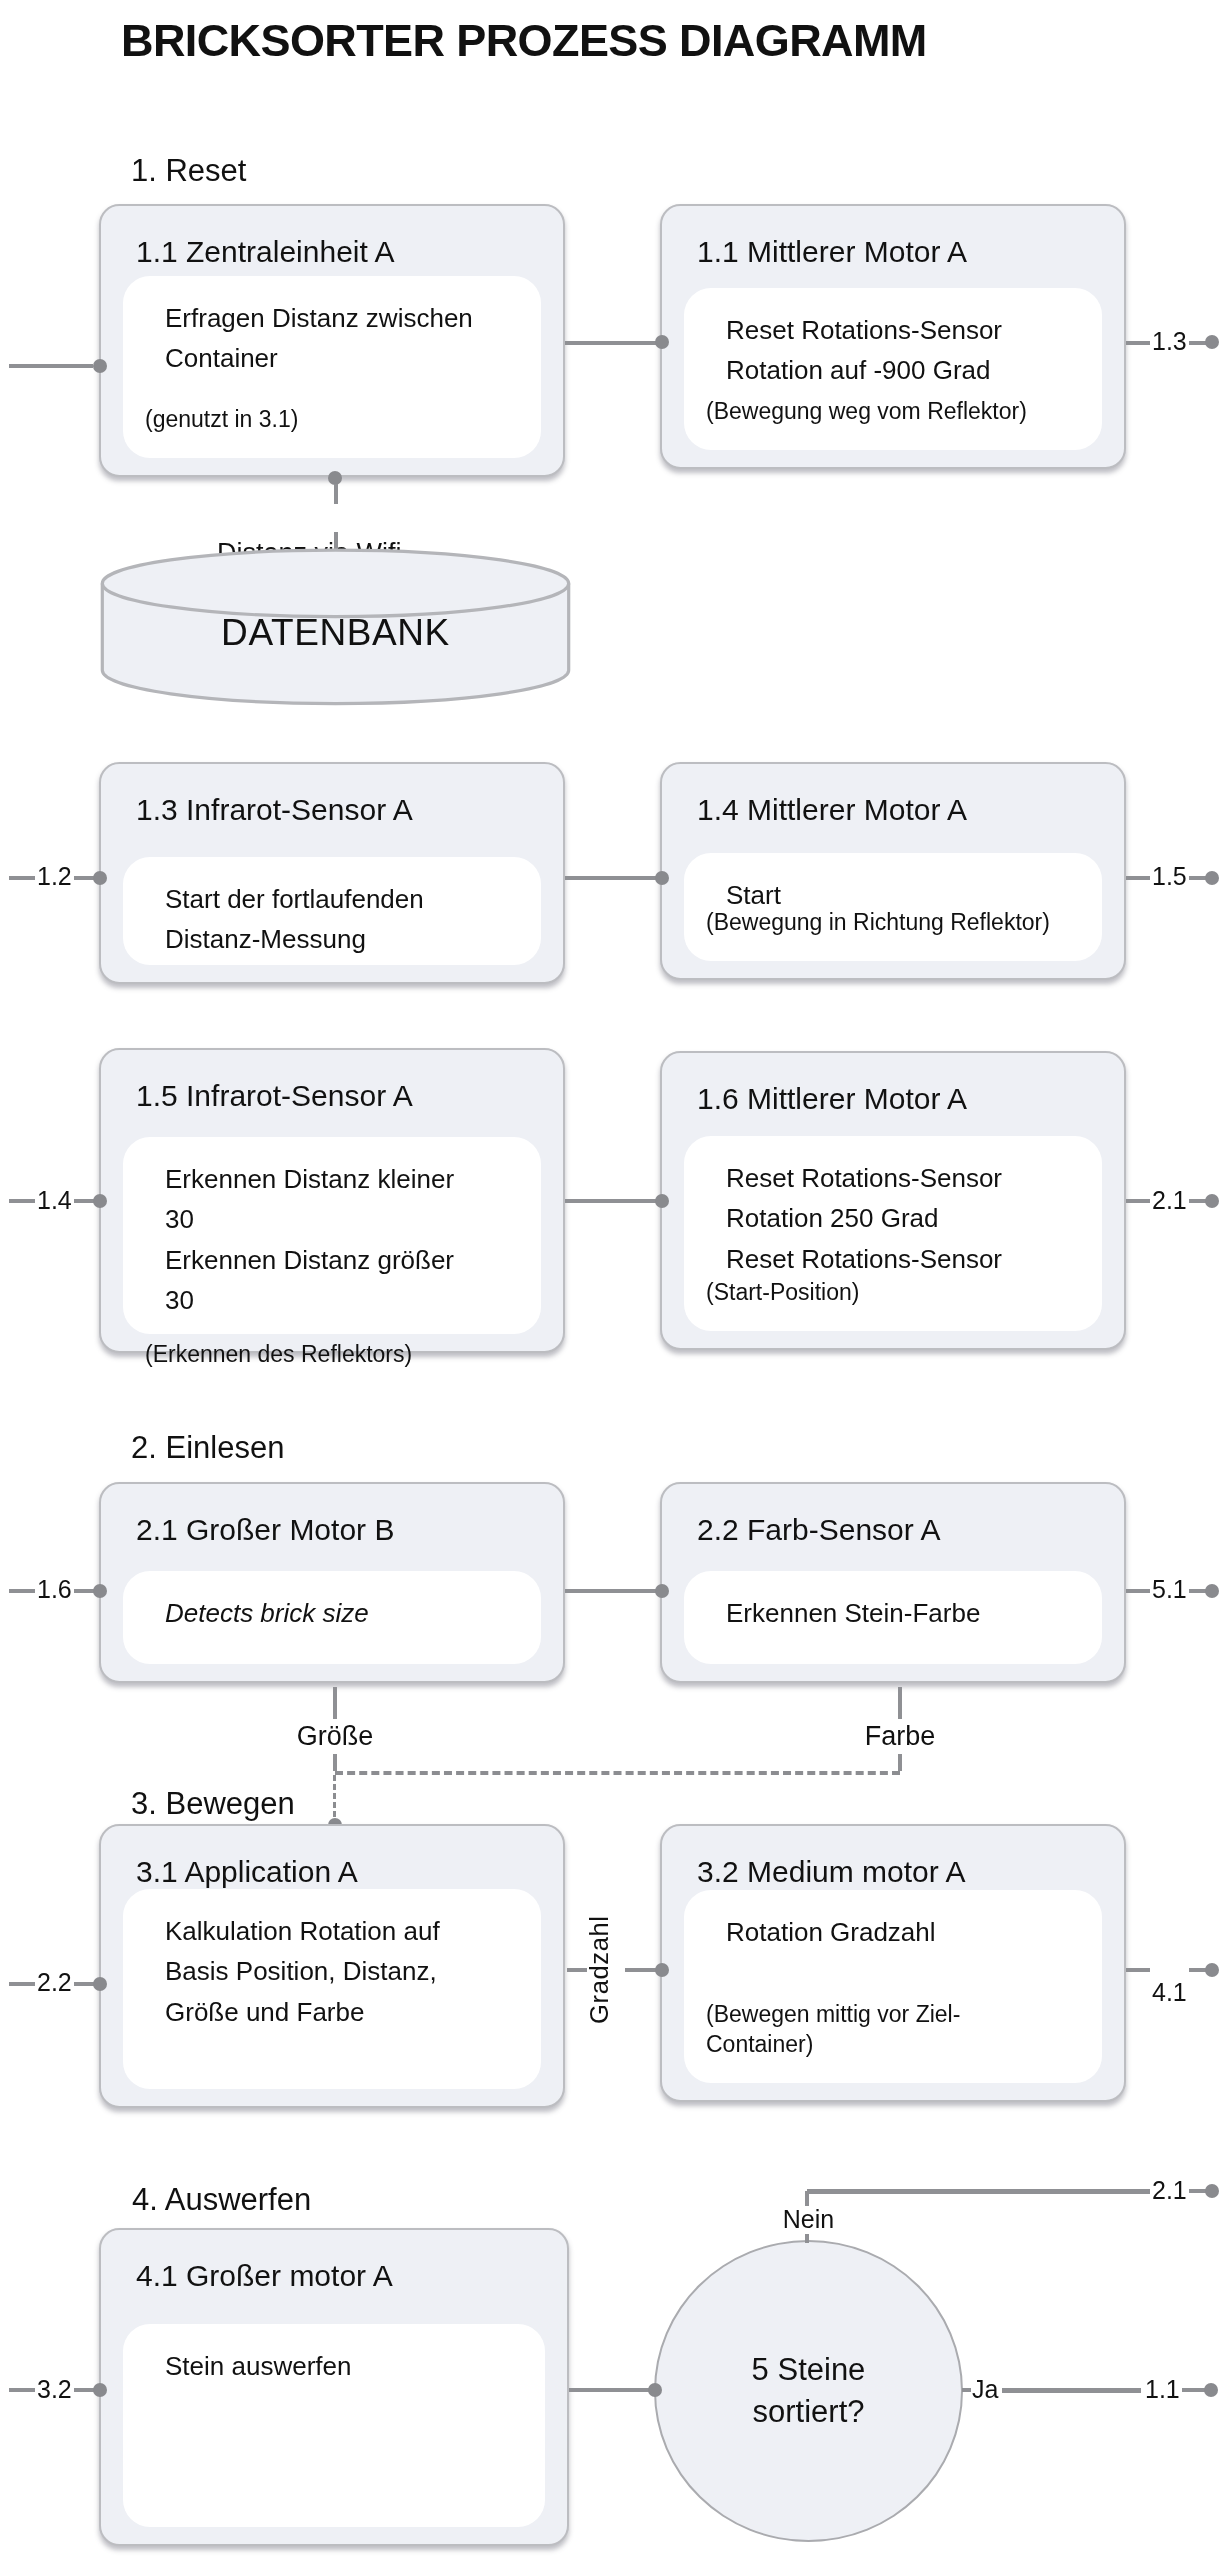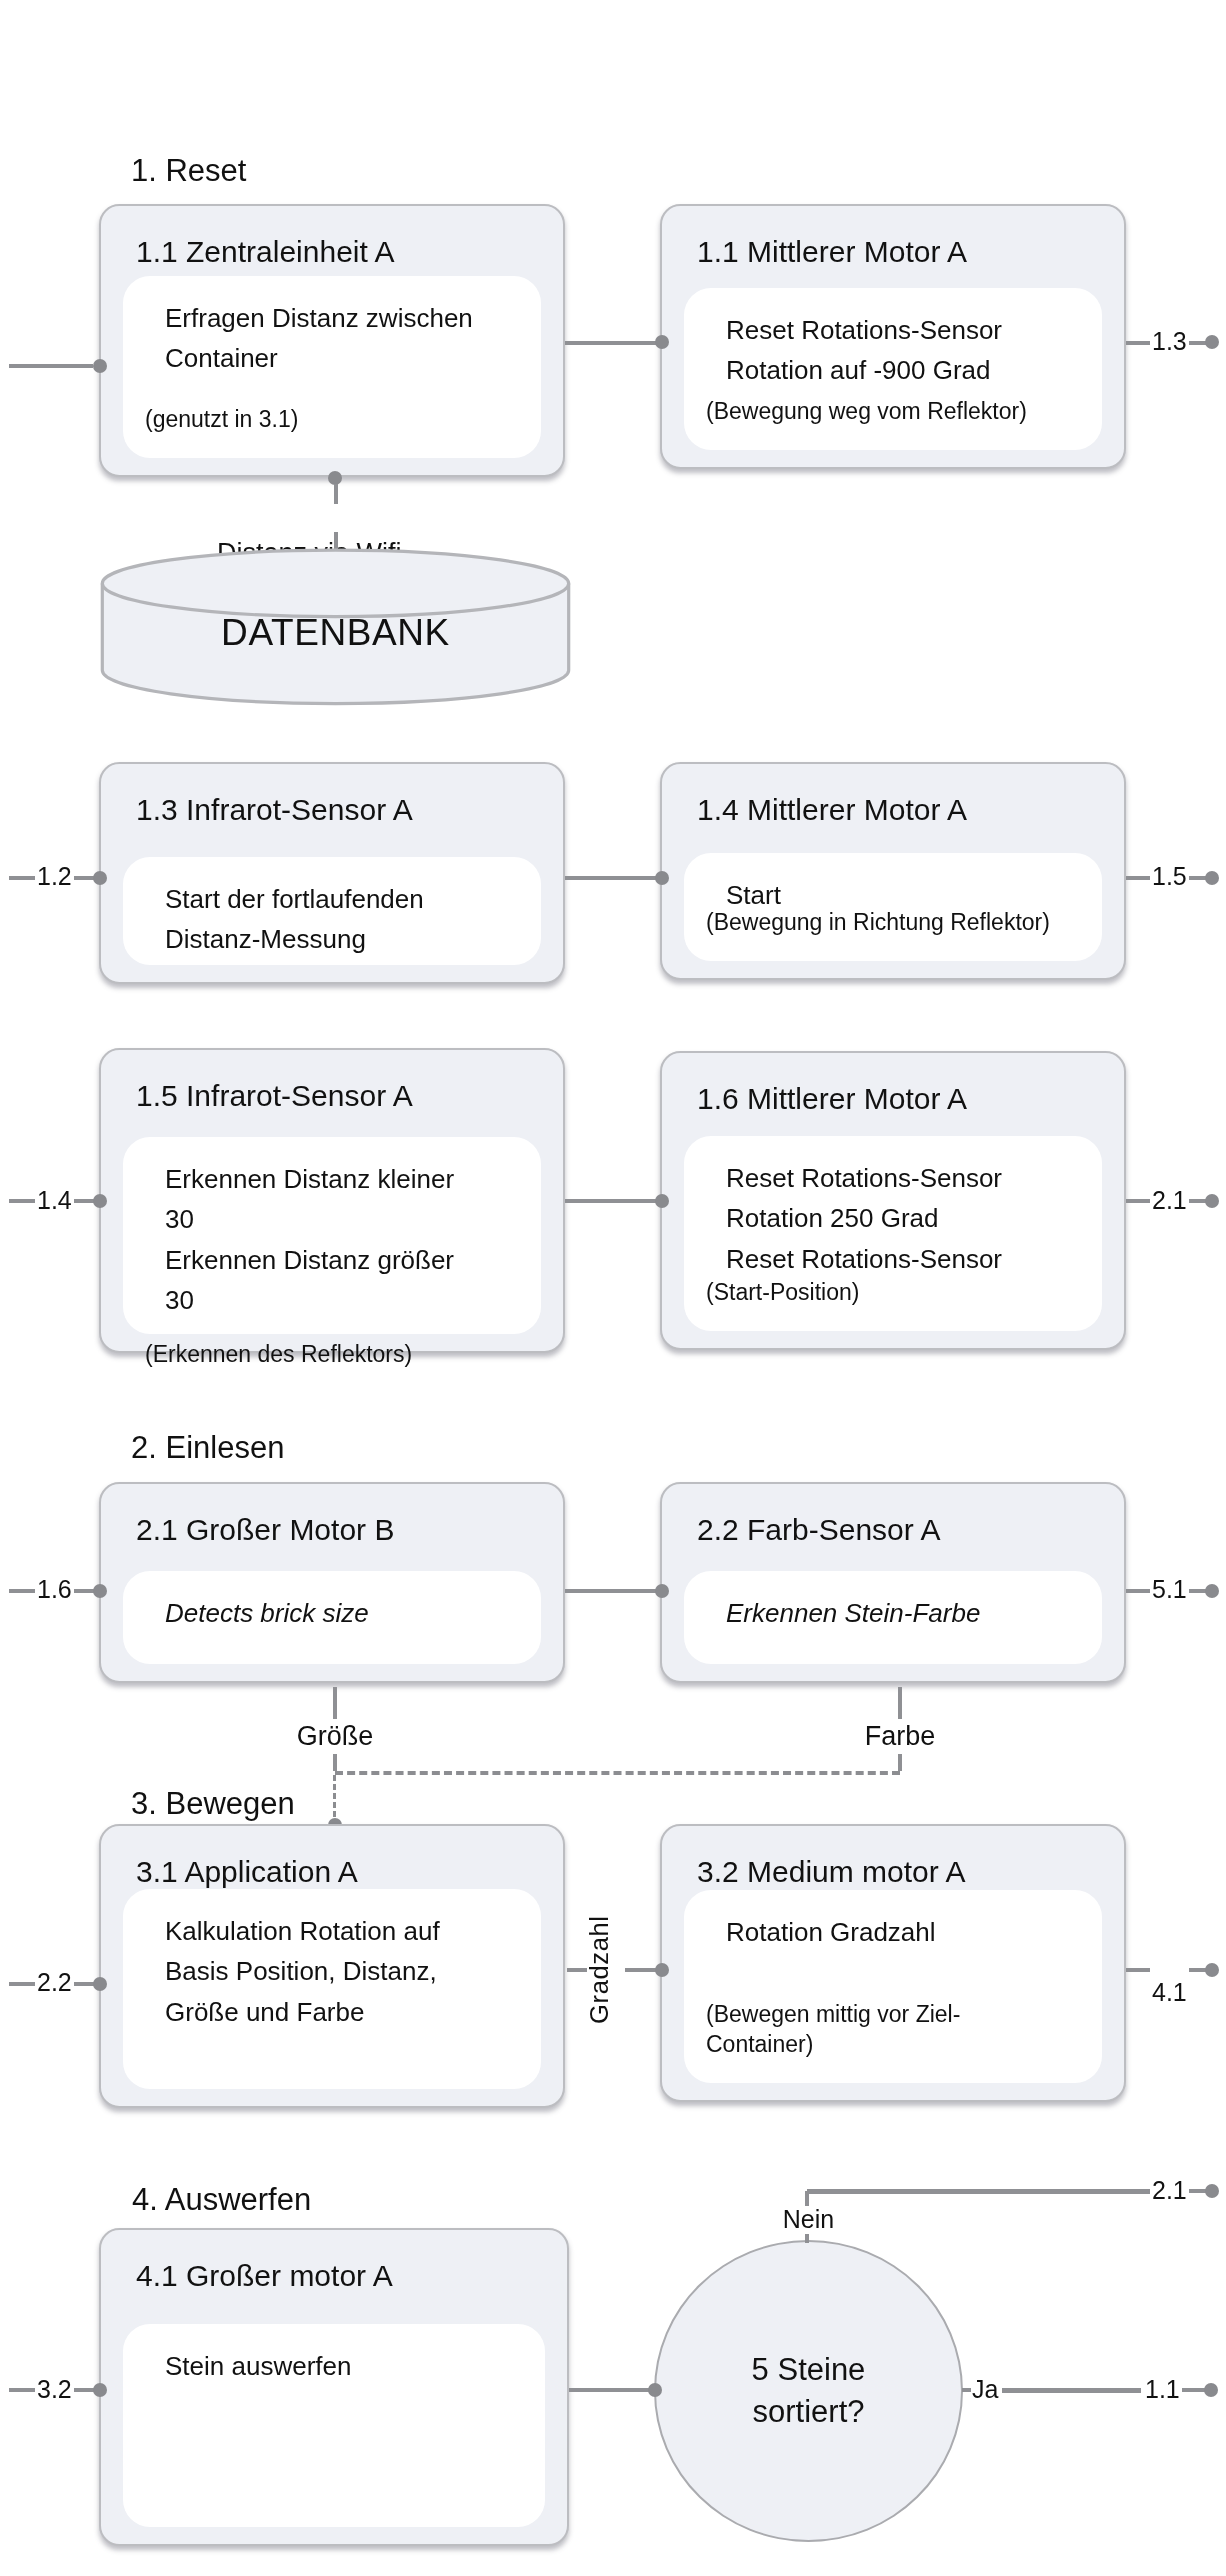--- a/index.html
+++ b/index.html
@@ -34,20 +34,21 @@
 
   .decision{position:absolute;background:#eef0f5;border:2.6px solid #aaabaf;border-radius:50%;
             display:flex;align-items:center;justify-content:center;text-align:center;
             font-size:31px;line-height:1.35;white-space:pre-line;box-sizing:border-box;}
 </style>
 </head>
 <body>
 
 <div id="canvas">
 
+  <div class="page-title">BRICKSORTER PROZESS DIAGRAMM</div>
 
   <div class="sec-head" style="left:131px;top:153px;">1. Reset</div>
   <div class="sec-head" style="left:131px;top:1430px;">2. Einlesen</div>
   <div class="sec-head" style="left:131px;top:1786px;">3. Bewegen</div>
   <div class="sec-head" style="left:132px;top:2182px;">4. Auswerfen</div>
 
   <div class="pbox" style="left:99px;top:204px;width:466px;height:273px;">
     <div class="pbox-title">1.1 Zentraleinheit A</div>
     <div class="pbox-inner" style="top:70px;">
       <div class="pbox-body">Erfragen Distanz zwischen
@@ -142,21 +143,21 @@
   <div class="dot" style="left:1205px;top:1194px;"></div>
 
   <div class="pbox" style="left:99px;top:1482px;width:466px;height:201px;">
     <div class="pbox-title">2.1 Großer Motor B</div>
     <div class="pbox-inner" style="top:87px;font-style:italic;">
       <div class="pbox-body">Detects brick size</div>
     </div>
   </div>
   <div class="pbox" style="left:660px;top:1482px;width:466px;height:201px;">
     <div class="pbox-title">2.2 Farb-Sensor A</div>
-    <div class="pbox-inner" style="top:87px;font-style:italic;">
+    <div class="pbox-inner" style="top:87px;">
       <div class="pbox-body">Erkennen Stein-Farbe</div>
     </div>
   </div>
 
   <div class="hline" style="left:9px;top:1589px;width:25.6px;"></div>
   <div class="conn-label" style="left:37px;top:1575px;">1.6</div>
   <div class="hline" style="left:74px;top:1589px;width:22px;"></div>
   <div class="dot" style="left:93px;top:1584px;"></div>
   <div class="hline" style="left:565px;top:1589px;width:95px;"></div>
   <div class="dot" style="left:655px;top:1584px;"></div>

